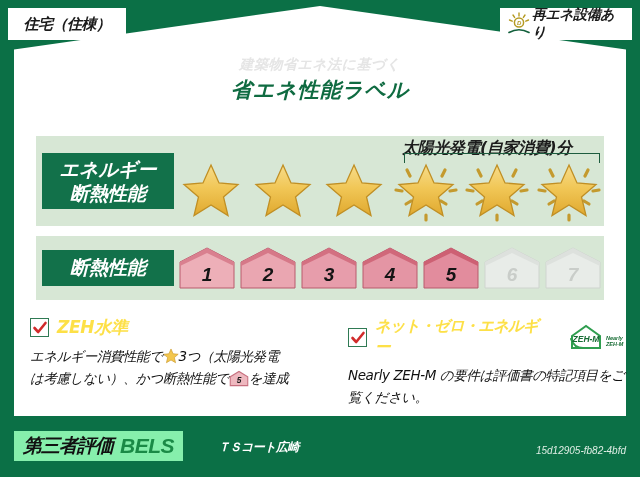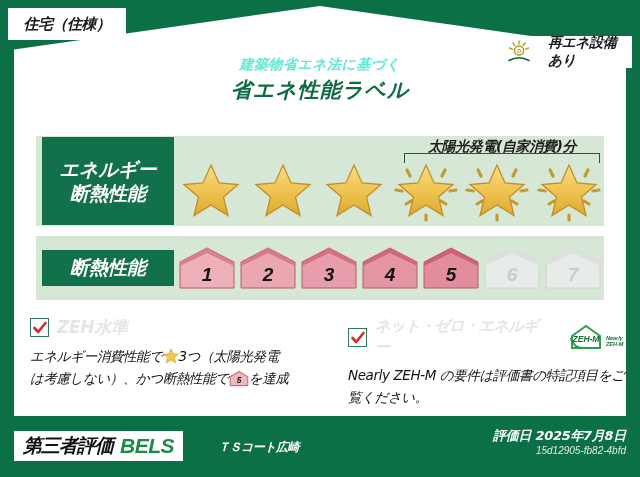--- a/index.html
+++ b/index.html
@@ -31,32 +31,31 @@
     display:flex;align-items:center;justify-content:center;
     box-sizing:border-box;
   }
   .chip-home{
     left:8px; top:8px; width:118px; height:32px;
     font-size:15px; font-weight:bold; color:#1b1b1b;
     letter-spacing:-0.5px;
   }
   .chip-renew{
     right:8px; top:8px; width:132px; height:32px;
-    gap:16px; padding:0 6px;
+    gap:0; padding:0 6px;
     font-size:14px; font-weight:bold; color:#1b1b1b;
     letter-spacing:-0.5px;
-    margin-top:28px;
   }
   .sun-ico{width:26px;height:24px;flex:0 0 26px;}
 
   
   .t-sub{
     position:absolute; top:56px; left:0; right:0;
     text-align:center;
-    font-size:14px; font-weight:bold; color:#5eead4;
+    font-size:14px; font-weight:bold; color:#e5e5e5;
     letter-spacing:0.5px;
   }
   .t-main{
     position:absolute; top:76px; left:0; right:0;
     text-align:center;
     font-size:21px; font-weight:bold; color:#0f6b41;
     letter-spacing:1px;
   }
 
   
@@ -71,40 +70,40 @@
   .row-key{
     flex:0 0 auto;
     margin-left:6px;
     background:#12714a;
     color:#ffffff;
     font-weight:bold;
     display:flex;flex-direction:column;align-items:center;justify-content:center;
     box-sizing:border-box;
     letter-spacing:0px;
   }
-  .row-energy .row-key{ width:132px; height:88px; font-size:19px; line-height:1.28; }
+  .row-energy .row-key{ width:132px; height:56px; font-size:19px; line-height:1.28; }
   .row-insul  .row-key{ width:132px; height:36px; font-size:19px; }
 
   .row-val{ position:relative; flex:1 1 auto; height:100%; }
 
   
   .stars{
     position:absolute; left:4px; right:2px; bottom:4px;
     display:flex; align-items:flex-end; justify-content:space-between;
   }
   .star-cell{ position:relative; width:66px; height:62px; }
   .star-cell svg{ position:absolute; left:0; top:0; }
 
   
   .bracket-wrap{
     position:absolute; right:2px; top:2px; width:200px; height:28px;
   }
   .bracket-cap{
     position:absolute; left:0; right:0; top:0;
-    text-align:center; font-size:14px; font-weight:bold; color:#1c1c1c;
+    text-align:left; font-size:16px; font-weight:bold; color:#1c1c1c;
     letter-spacing:-0.4px;
   }
   .bracket-line{
     position:absolute; left:2px; right:2px; top:15px; height:9px;
     border:1.6px solid #1d5c3e; border-bottom:none;
   }
 
   
   .houses{
     position:absolute; left:4px; right:2px; top:50%;
@@ -132,38 +131,38 @@
   .crit-head{
     display:flex; align-items:center; gap:8px; margin-bottom:7px;
   }
   .chk{
     width:19px;height:19px;flex:0 0 19px;
     border:1.4px solid #2f7a54; background:#fff;
     box-sizing:border-box; position:relative;
   }
   .chk svg{position:absolute;left:1px;top:1px;}
   .crit-title{
-    font-size:17px; font-weight:bold; color:#e5e5e5; letter-spacing:-0.3px;
+    font-size:17px; font-weight:bold; color:#fde047; letter-spacing:-0.3px;
   }
   .crit-right .crit-title{ font-size:15.5px; letter-spacing:-1px; }
   .zehm-logo{ width:62px; height:28px; flex:0 0 62px; margin-left:20px; }
   .crit-body{
     font-size:13.5px; line-height:1.62; color:#111; letter-spacing:-0.4px;
   }
   .inline-star{ display:inline-block; vertical-align:-3px; width:16px; height:16px; }
   .inline-house{ display:inline-block; vertical-align:-4px; width:20px; height:17px; }
 
   
   .footer{
     position:absolute; left:0; right:0; bottom:0; height:58px;
   }
   .bels-box{
     position:absolute; left:14px; top:12px;
     height:30px; padding:0 9px;
-    background:#ffffff;
+    background:#86efac;
     display:flex; align-items:center; gap:7px;
   }
   .bels-jp{ font-size:19px; font-weight:bold; color:#111; letter-spacing:-1px; }
   .bels-en{ font-size:21px; font-weight:bold; color:#1a8a46; letter-spacing:-0.5px;
             font-family:"Liberation Sans",sans-serif; }
   .bldg-name{
     position:absolute; left:218px; top:20px;
     font-size:12px; font-weight:bold; color:#ffffff; letter-spacing:-0.5px;text-align:center;
   }
   .eval-date{
@@ -428,20 +427,16 @@
     </div>
     <div class="crit-body">Nearly ZEH-M の要件は評価書の特記項目をご覧ください。</div>
   </div>
 
   <div class="footer">
     <div class="bels-box">
       <span class="bels-jp">第三者評価</span>
       <span class="bels-en">BELS</span>
     </div>
     <div class="bldg-name">ＴＳコート広崎</div>
-    <div class="eval-date">
-      <span>評価日</span>
-      <span>2025年7月8日</span>
-    </div>
     <div class="eval-id">15d12905-fb82-4bfd</div>
   </div>
 
 </div>
 
 </body></html>

